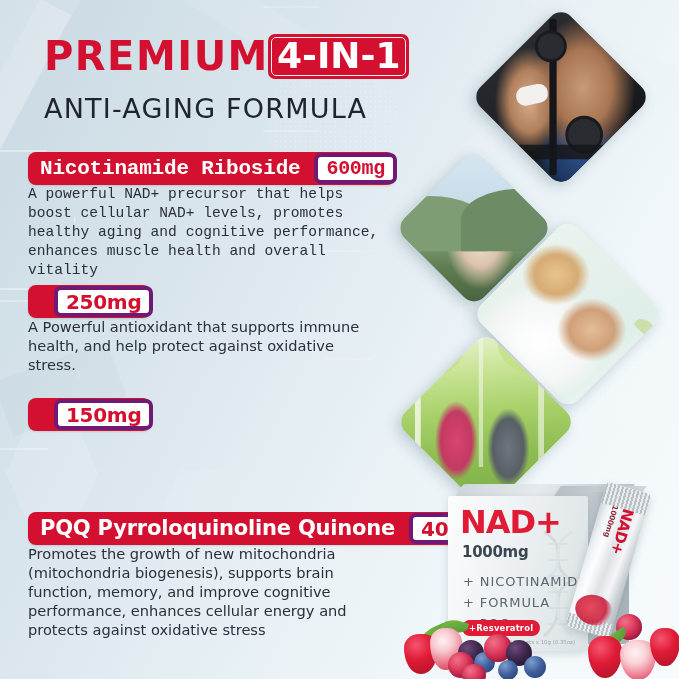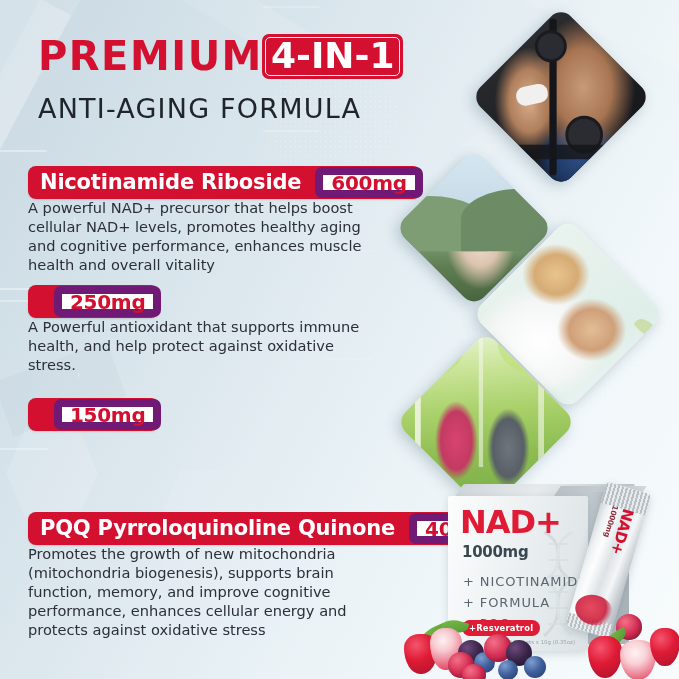--- a/index.html
+++ b/index.html
@@ -40,21 +40,21 @@
 
   .dotgrid {
     position:absolute;
     background-image:radial-gradient(rgba(255,255,255,0.55) 0.9px, transparent 1px);
     background-size:5px 5px;
     border-radius:50%;
     pointer-events:none;
   }
 
   
-  .header { position:absolute; left:38px; top:32px; }
+  .header { position:absolute; left:44px; top:32px; }
   .title-row { display:flex; align-items:center; height:48px; }
   .premium {
     font-size:40px; font-weight:bold; color:#d3102f;
     letter-spacing:1.5px; line-height:1;
     font-family:"DejaVu Sans", sans-serif;
   }
   .four-in-one {
     margin-left:-1px;
     background:#d3102f;
     border-radius:7px;
@@ -91,21 +91,21 @@
     box-shadow:0 1px 2px rgba(0,0,0,0.12);
   }
   .ing-name {
     font-size:21px; font-weight:bold; color:#ffffff;
     letter-spacing:-0.2px; white-space:nowrap;
     line-height:1;
   }
   .ing-dose {
     margin-left:8px;
     background:#ffffff;
-    border:8px solid #701a75;
+    border:4px solid #701a75;
     border-radius:7px;
     height:31px;
     display:flex; align-items:center; justify-content:center;
     padding:0 8px;
     position:relative;
     top:0px; right:-6px;
   }
   .ing-dose span {
     font-size:20px; font-weight:bold; color:#d3102f;
     letter-spacing:-0.3px; line-height:1; white-space:nowrap;
@@ -379,21 +379,21 @@
   <div class="dia" style="left:422px;top:358px;width:128px;height:128px;">
     <div class="dia-in ph-jog">
       <div class="trunk" style="left:12%;top:10%;width:4px;height:80%;"></div>
       <div class="trunk" style="left:46%;top:4%;width:3px;height:70%;opacity:.7;"></div>
       <div class="trunk" style="left:78%;top:8%;width:4px;height:78%;opacity:.75;"></div>
       <div class="canopy" style="left:2%;top:-6%;width:46px;height:40px;"></div>
       <div class="canopy" style="left:56%;top:-10%;width:52px;height:44px;"></div>
     </div>
   </div>
 
-  <div class="ing" style="top:166px;">
+  <div class="ing" style="top:152px;font-family:Liberation Mono, monospace;">
     <div class="ing-badge">
       <span class="ing-name">Nicotinamide Riboside</span>
       <span class="ing-dose">
         <span>600mg</span>
       </span>
     </div>
     <div class="ing-desc">A powerful NAD+ precursor that helps boost cellular NAD+ levels, promotes healthy aging and cognitive performance, enhances muscle health and overall vitality</div>
   </div>
 
   <div class="ing" style="top:285px;">

